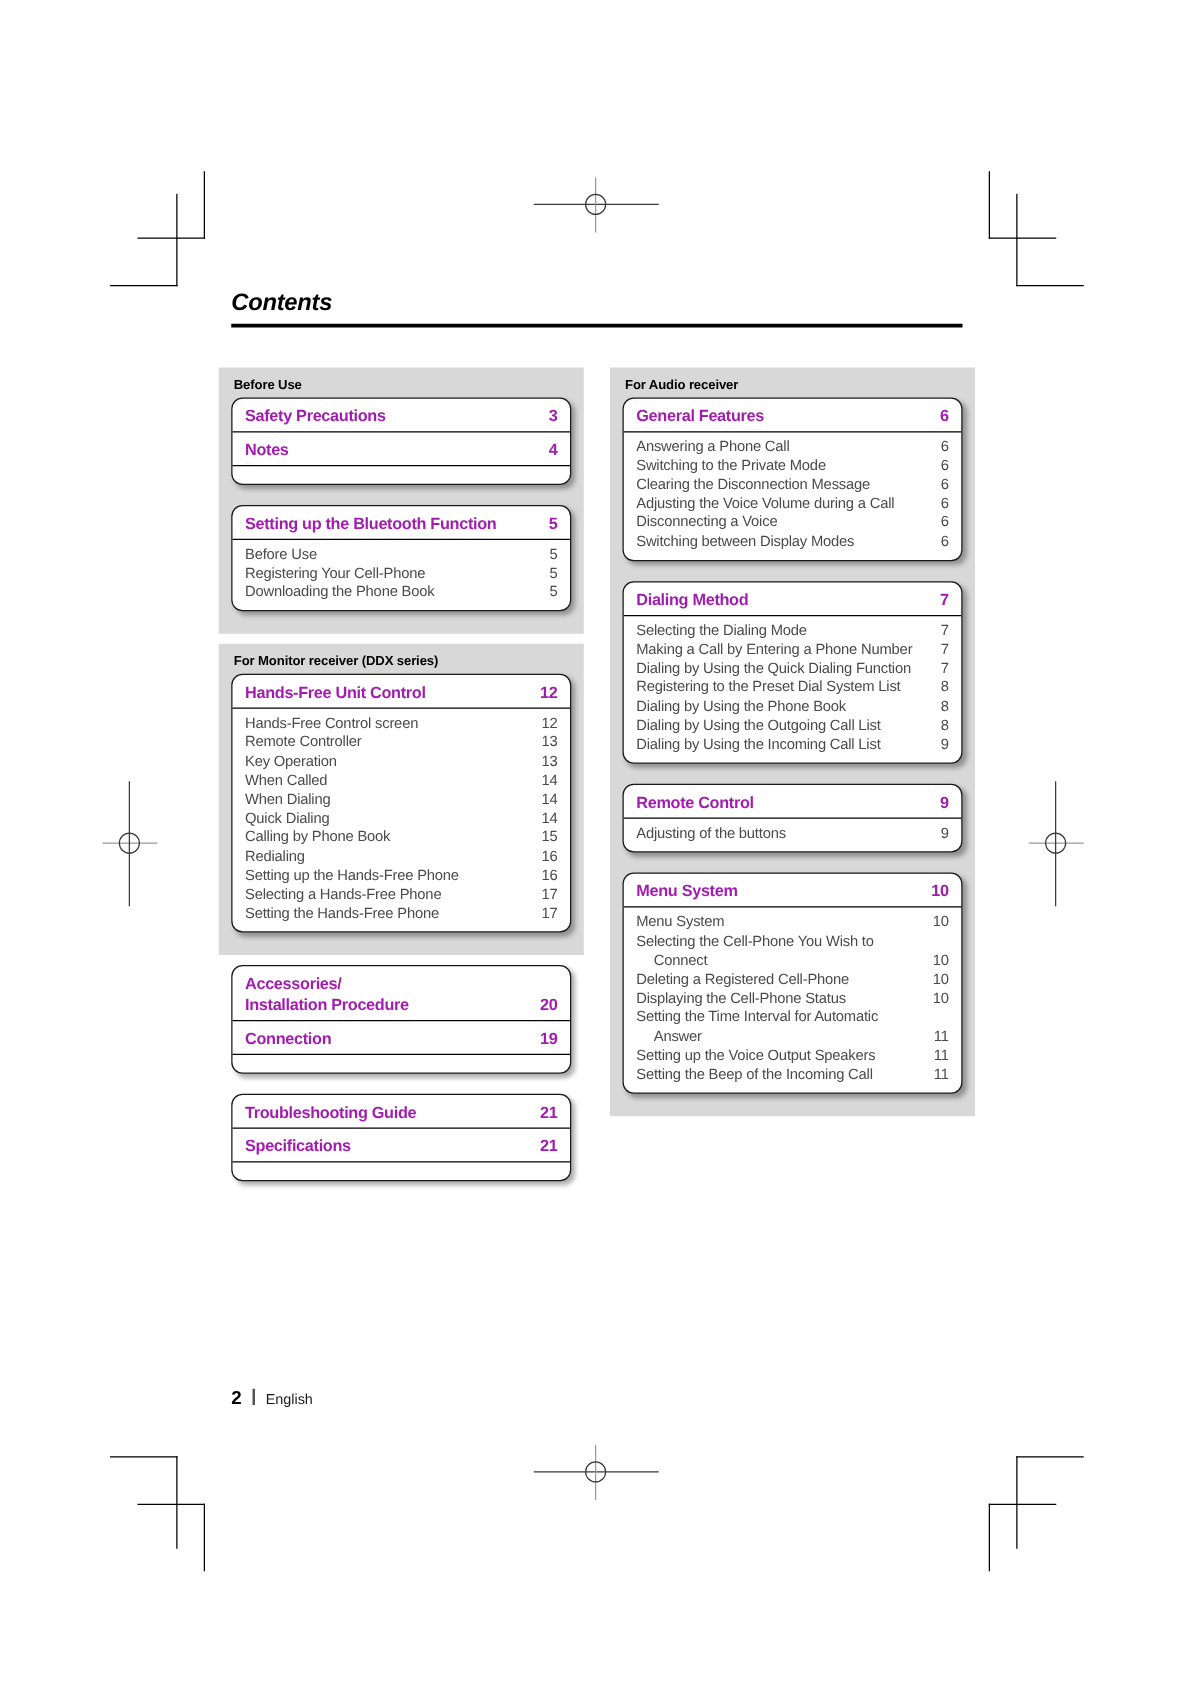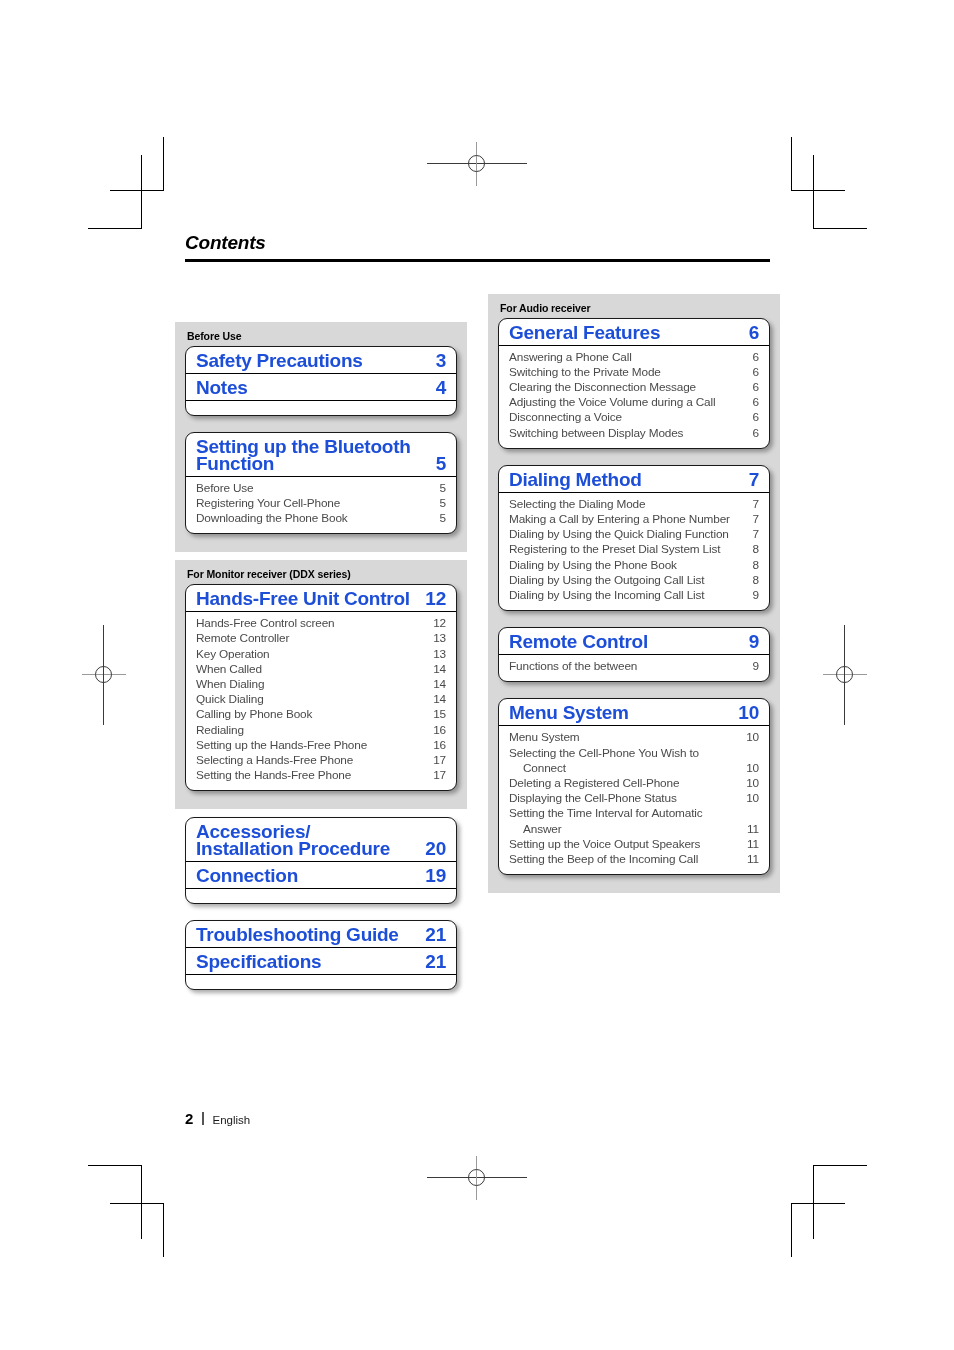--- a/index.html
+++ b/index.html
@@ -81,21 +81,21 @@
 
   
   .columns {
     position: relative;
   }
   .col {
     position: absolute;
     top: 0;
     width: 272px;
   }
-  .col-left  { left: 0px; margin-top: 28px; }
+  .col-left  { left: 0px; }
   .col-right { left: 313px; }
 
   
   .group {
     position: relative;
     margin-bottom: 8px;
   }
   .group.shaded {
     background: #d8d8d8;
     padding: 8px 10px 18px 10px;
@@ -122,23 +122,23 @@
     margin-bottom: 16px;
     box-sizing: border-box;
   }
   .group .card:last-child { margin-bottom: 0; }
 
   
   .major {
     display: flex;
     align-items: flex-end;
     justify-content: space-between;
-    font-size: 19px;
+    font-size: 13px;
     font-weight: bold;
-    color: #1d4ed8;
+    color: #a21caf;
     letter-spacing: -0.25px;
     padding: 5px 10px 4px 10px;
     border-bottom: 1.6px solid #000;
     line-height: 17px;
   }
   .major .mtitle { white-space: pre-line; }
   .major .mpage { padding-left: 8px; white-space: nowrap; }
 
   
   .subs {
@@ -442,21 +442,21 @@
               </div>
             </div>
           </div>
           <div class="card">
             <div class="major">
               <span class="mtitle">Remote Control</span>
               <span class="mpage">9</span>
             </div>
             <div class="subs">
               <div class="sub">
-                <span class="stitle">Functions of the between</span>
+                <span class="stitle">Adjusting of the buttons</span>
                 <span class="spage">9</span>
               </div>
             </div>
           </div>
           <div class="card">
             <div class="major">
               <span class="mtitle">Menu System</span>
               <span class="mpage">10</span>
             </div>
             <div class="subs">

